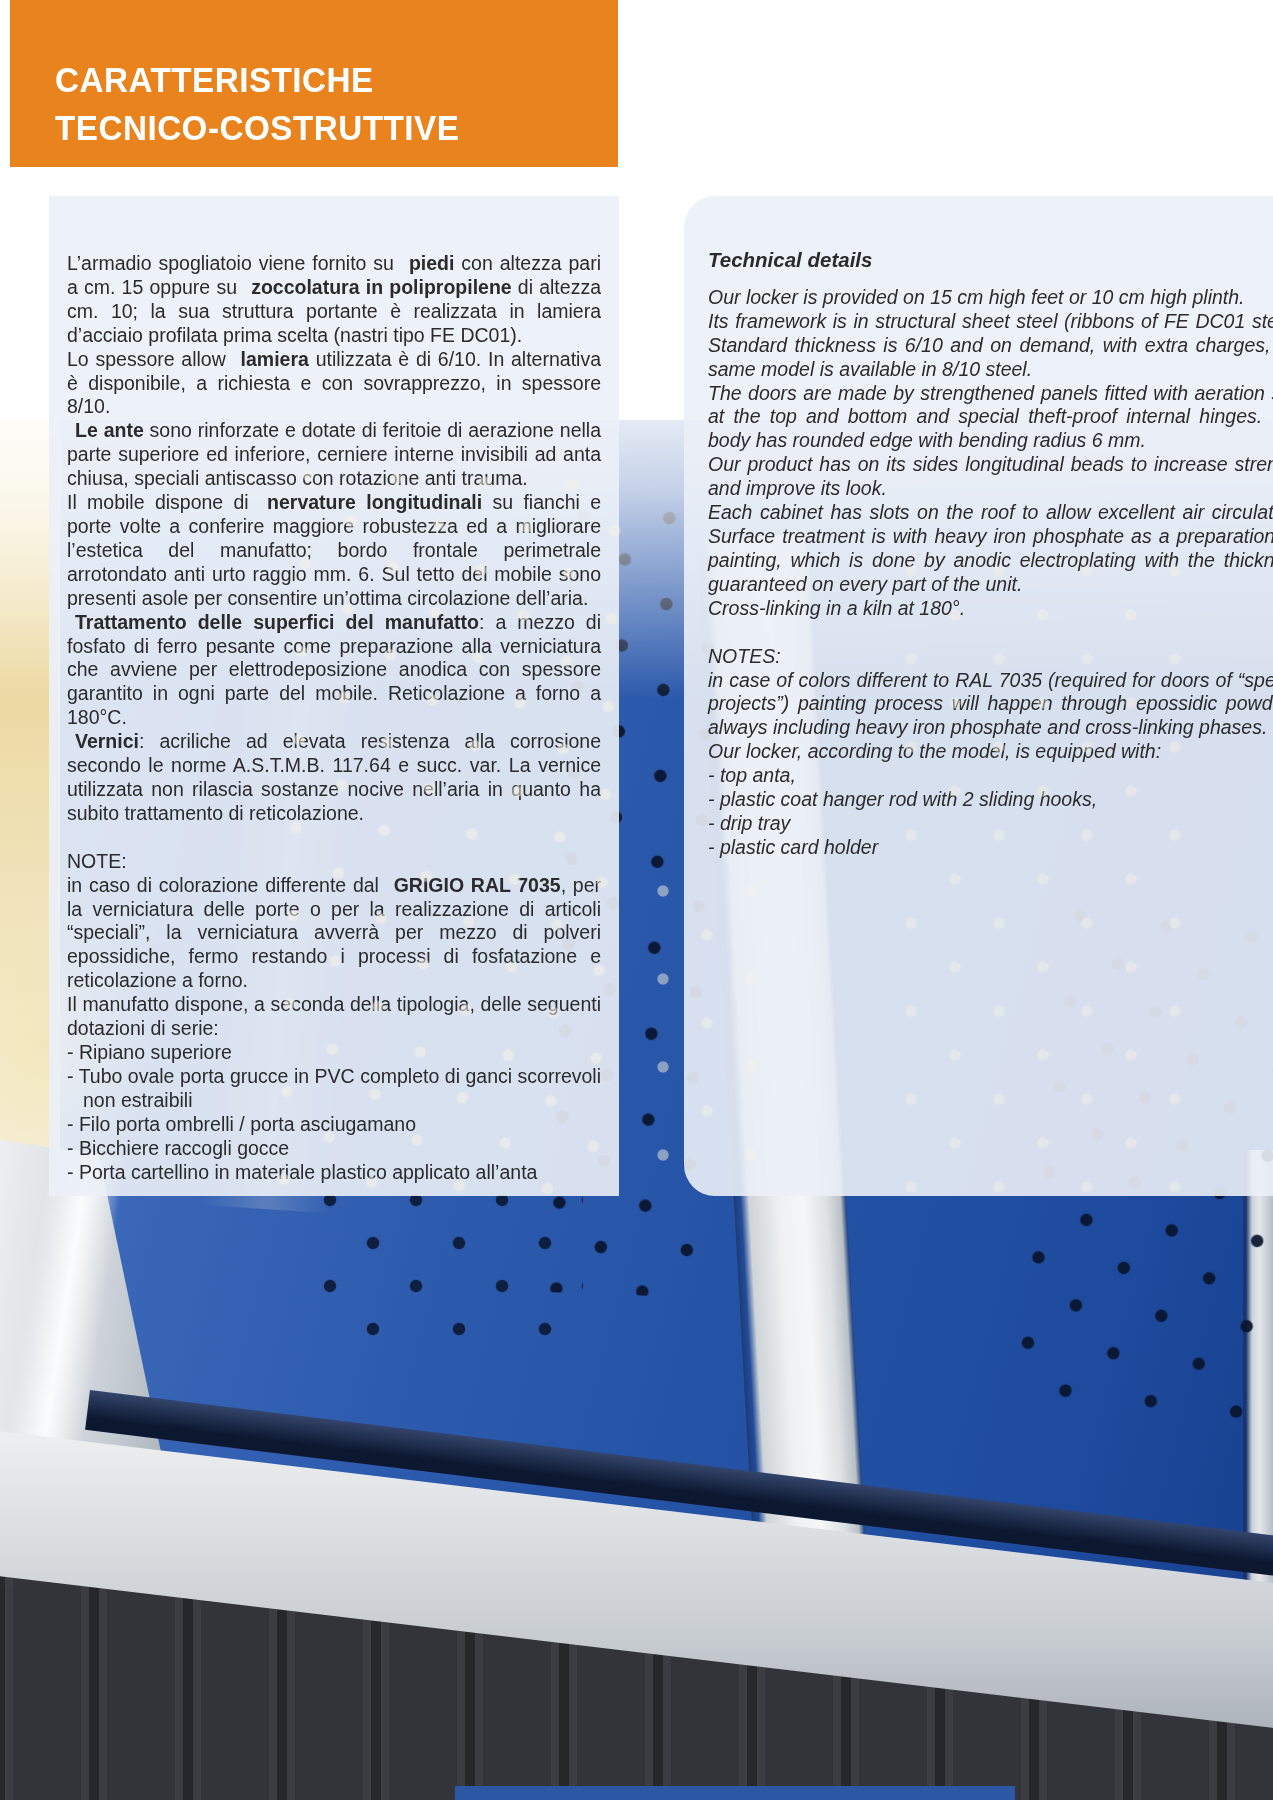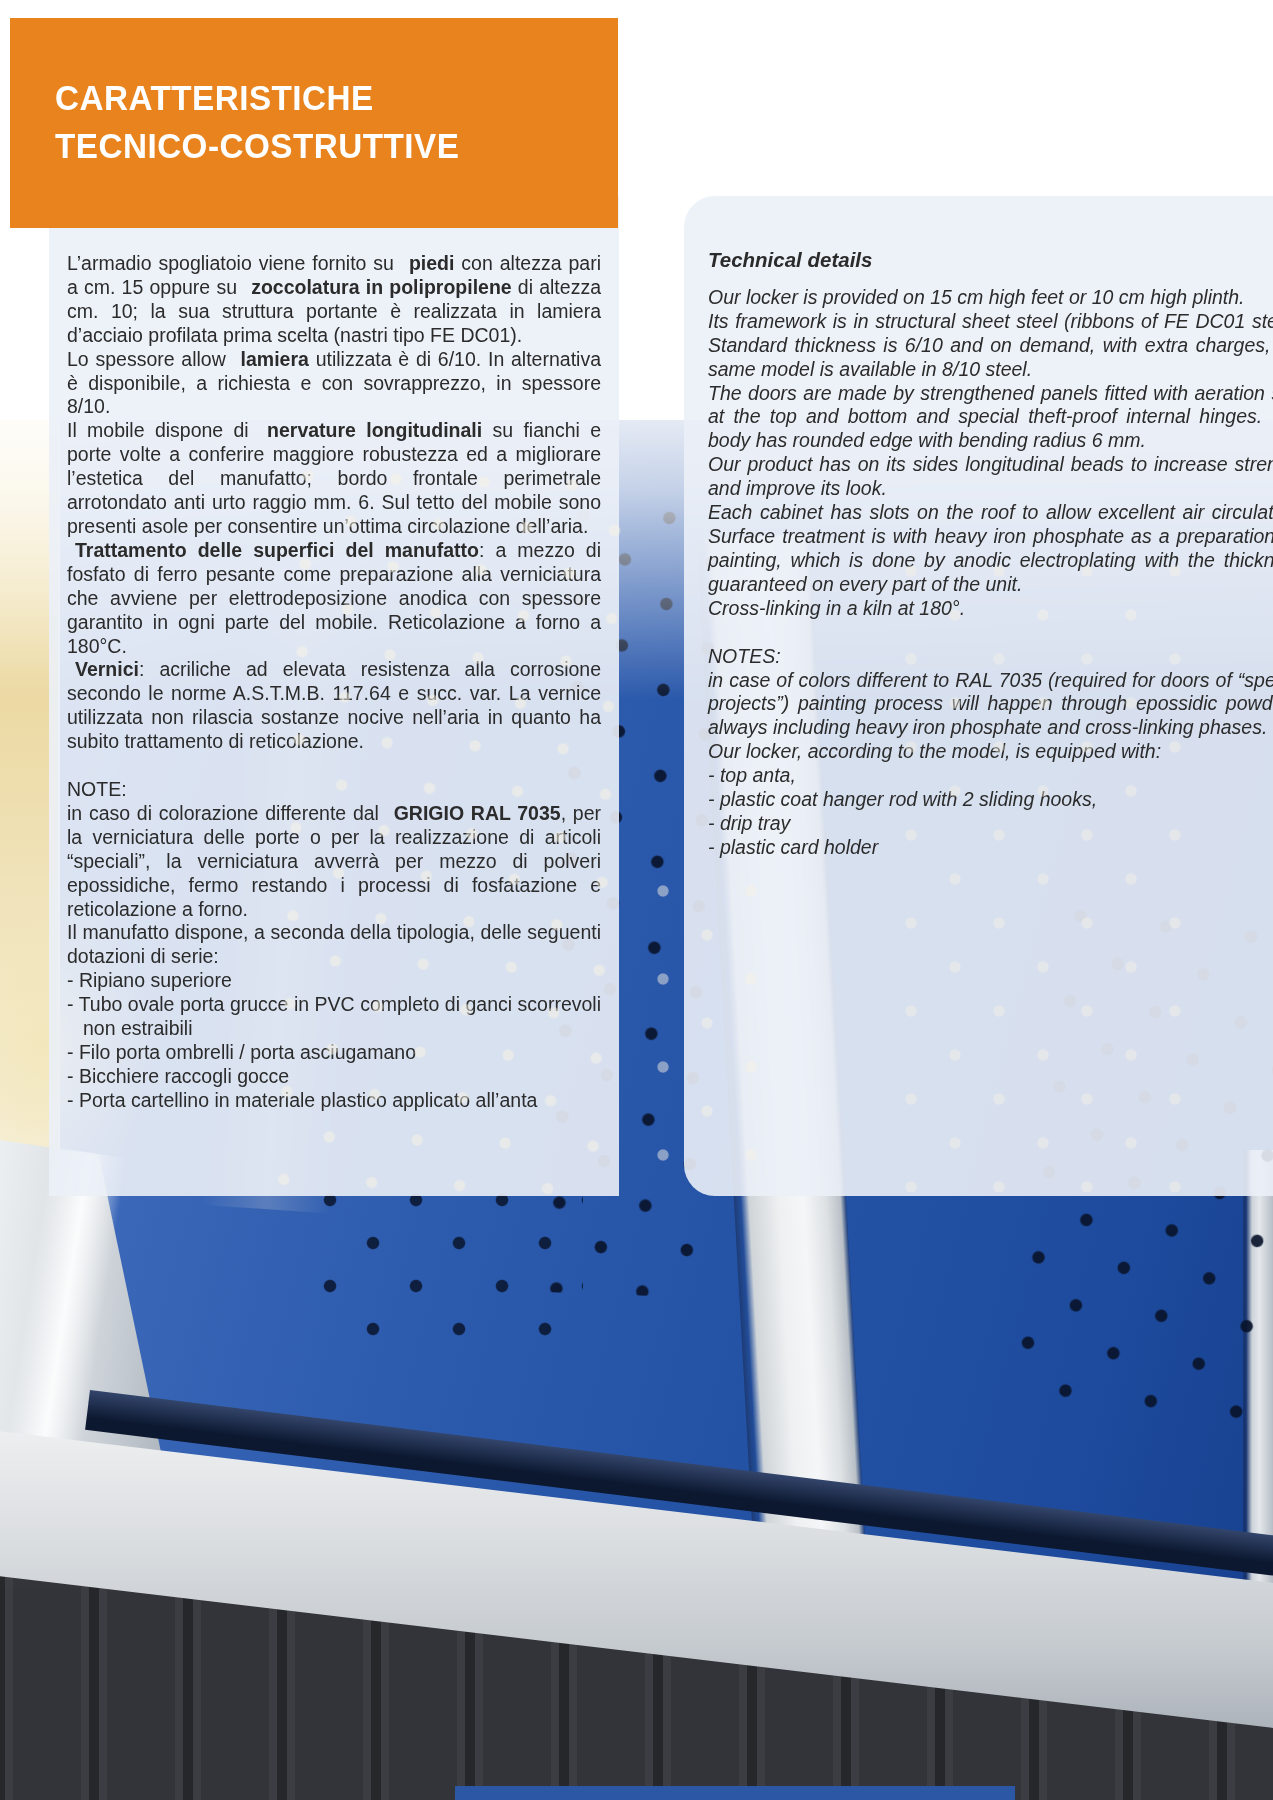--- a/index.html
+++ b/index.html
@@ -93,21 +93,21 @@
     background-image:
       radial-gradient(circle at 11px 11px,rgba(247,243,229,.95) 5px,rgba(247,243,229,0) 6.2px),
       radial-gradient(circle at 55px 55px,rgba(247,243,229,.95) 5px,rgba(247,243,229,0) 6.2px);
     background-size:88px 88px;
   }
   #dots-cream-left{left:285px;top:470px;width:330px;height:722px;opacity:.55;transform:rotate(2deg);}
   #dots-cream-right{left:900px;top:560px;width:310px;height:632px;opacity:.45;}
   #dots-cream-mid{left:652px;top:880px;width:110px;height:312px;opacity:.5;}
   
   #title-box{
-    position:absolute;left:10px;top:18px;width:608px;height:210px;background:#e8831d;z-index:30;
+    position:absolute;left:10px;top:0;width:608px;height:167px;background:#e8831d;z-index:30;
   }
   #title-box .title-text{
     margin:56px 0 0 45px;transform:scaleX(.95);transform-origin:0 0;
     color:#ffffff;font-weight:bold;font-size:35px;line-height:48px;letter-spacing:.5px;white-space:nowrap;
   }
 </style>
 </head>
 <body>
 
 <div id="photo">
@@ -126,20 +126,21 @@
   <div class="plinth"></div>
   <div class="bottom-band"></div>
   <div class="bottom-blue"></div>
   <div class="fade-top"></div>
 </div>
 
 <section class="panel" id="panel-left">
   <div class="coltext">
     <p><span>L’armadio spogliatoio viene fornito su </span><b>piedi</b><span> con altezza pari a cm. 15 oppure su </span><b>zoccolatura in polipropilene</b><span> di altezza cm. 10; la sua struttura portante è realizzata in lamiera d’acciaio profilata prima scelta (nastri tipo FE DC01).</span></p>
     <p><span>Lo spessore allow </span><b>lamiera</b><span> utilizzata è di 6/10. In alternativa è disponibile, a richiesta e con sovrapprezzo, in spessore 8/10.</span></p>
+    <p><b>Le ante</b><span> sono rinforzate e dotate di feritoie di aerazione nella parte superiore ed inferiore, cerniere interne invisibili ad anta chiusa, speciali antiscasso con rotazione anti trauma.</span></p>
     <p><span>Il mobile dispone di </span><b>nervature longitudinali</b><span> su fianchi e porte volte a conferire maggiore robustezza ed a migliorare l’estetica del manufatto; bordo frontale perimetrale arrotondato anti urto raggio mm. 6. Sul tetto del mobile sono presenti asole per consentire un’ottima circolazione dell’aria.</span></p>
     <p><b>Trattamento delle superfici del manufatto</b><span>: a mezzo di fosfato di ferro pesante come preparazione alla verniciatura che avviene per elettrodeposizione anodica con spessore garantito in ogni parte del mobile. Reticolazione a forno a 180°C.</span></p>
     <p><b>Vernici</b><span>: acriliche ad elevata resistenza alla corrosione secondo le norme A.S.T.M.B. 117.64 e succ. var. La vernice utilizzata non rilascia sostanze nocive nell’aria in quanto ha subito trattamento di reticolazione.</span></p>
     <p class="note-gap">NOTE:</p>
     <p><span>in caso di colorazione differente dal </span><b>GRIGIO RAL 7035</b><span>, per la verniciatura delle porte o per la realizzazione di articoli “speciali”, la verniciatura avverrà per mezzo di polveri epossidiche, fermo restando i processi di fosfatazione e reticolazione a forno.</span></p>
     <p>Il manufatto dispone, a seconda della tipologia, delle seguenti dotazioni di serie:</p>
     <p class="li">- Ripiano superiore</p>
     <p class="li">- Tubo ovale porta grucce in PVC completo di ganci scorrevoli non estraibili</p>
     <p class="li">- Filo porta ombrelli / porta asciugamano</p>
     <p class="li">- Bicchiere raccogli gocce</p>

